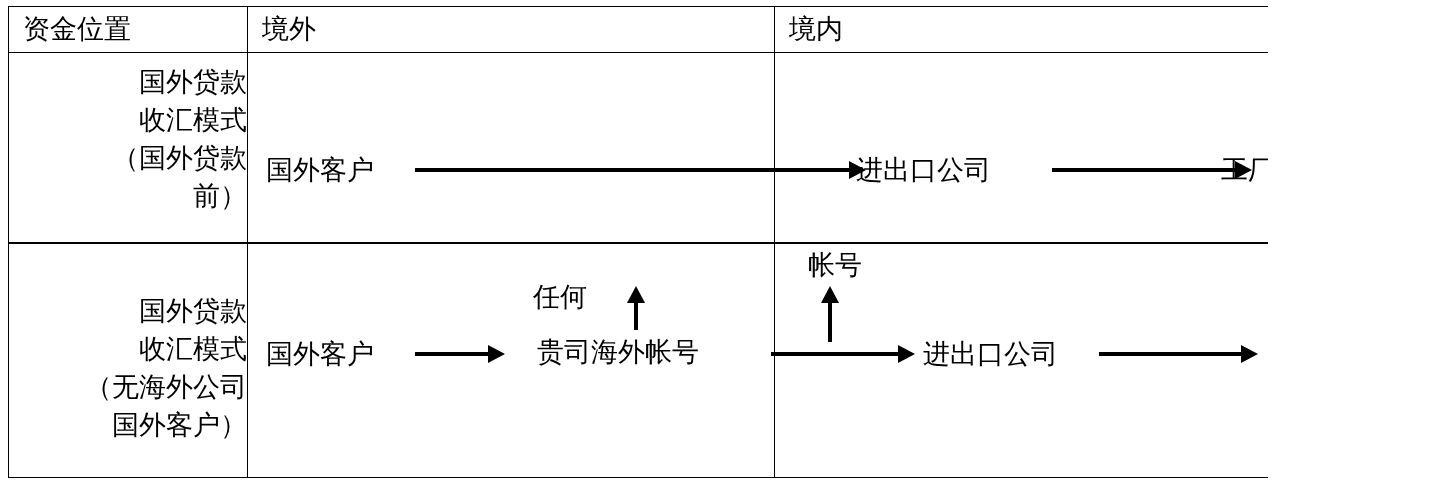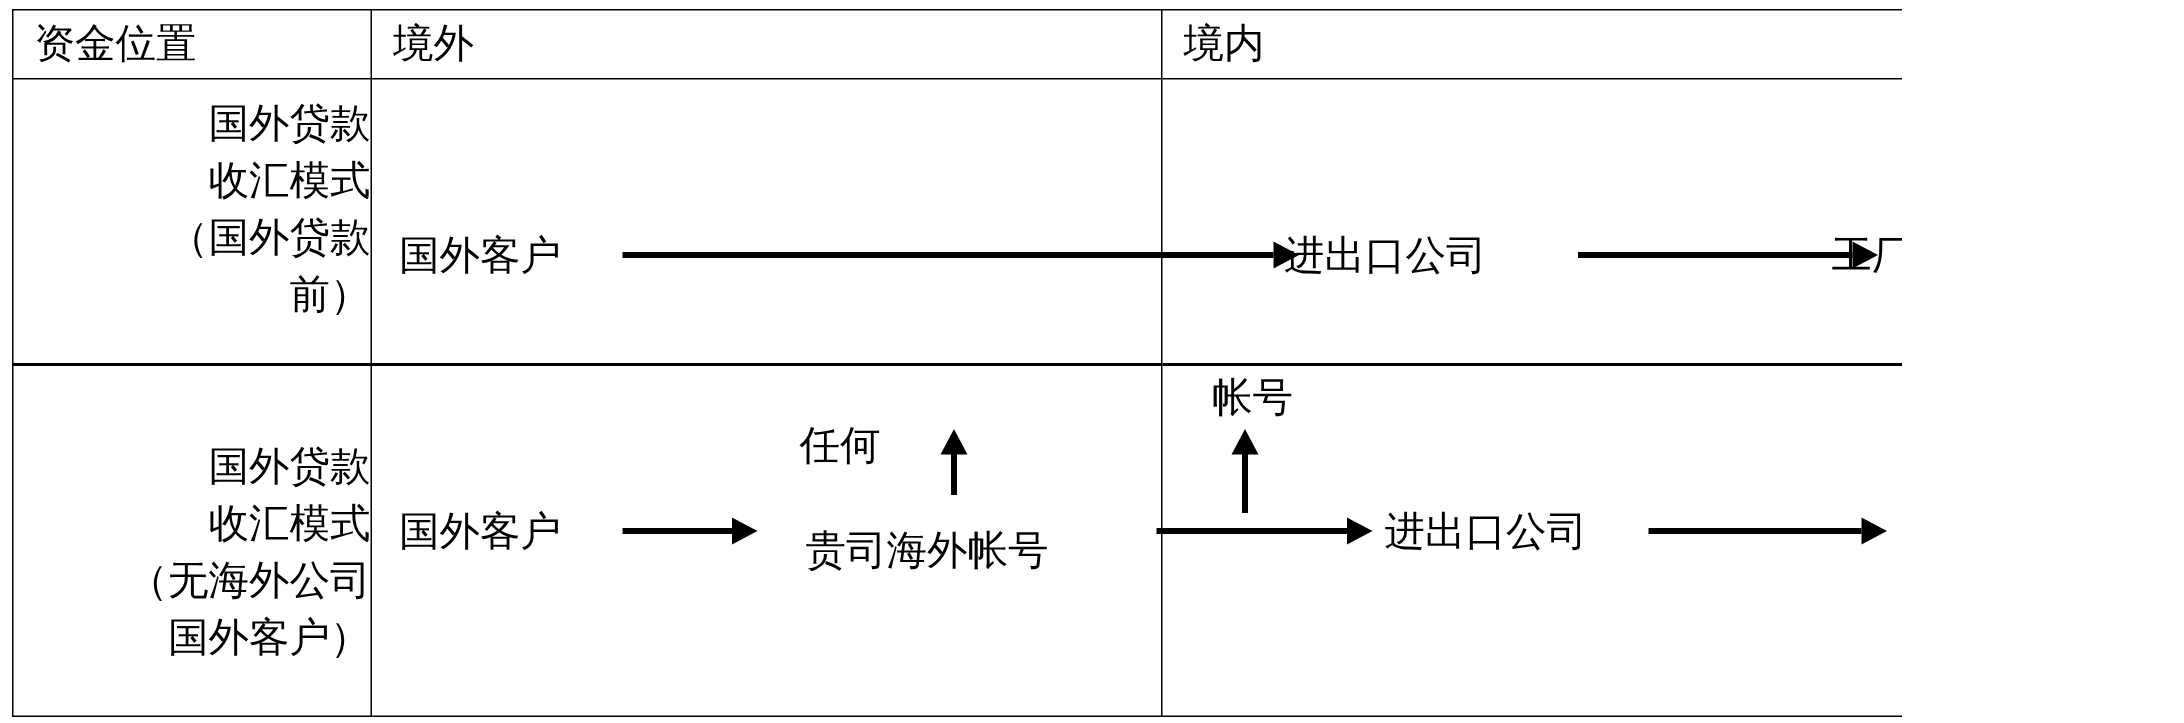--- a/index.html
+++ b/index.html
@@ -188,21 +188,21 @@
         </td>
 
         <td>
           <div class="node" style="left:18px; top:97px;">国外客户</div>
 
           <div class="arrow-h" style="left:167px; top:101px; width:90px;">
             <div class="shaft" style="width:73px;"></div>
             <div class="head" style="left:73px;"></div>
           </div>
 
-          <div class="node" style="left:289px; top:110px;">贵司海外帐号</div>
+          <div class="node" style="left:289px; top:95px;">贵司海外帐号</div>
 
           <div class="arrow-v" style="left:379px; top:42px; height:44px;">
             <div class="shaft" style="height:32px;"></div>
             <div class="head"></div>
           </div>
 
           <div class="node" style="left:285px; top:8px;margin-top:32px;">任何</div>
         </td>
 
         <td>

